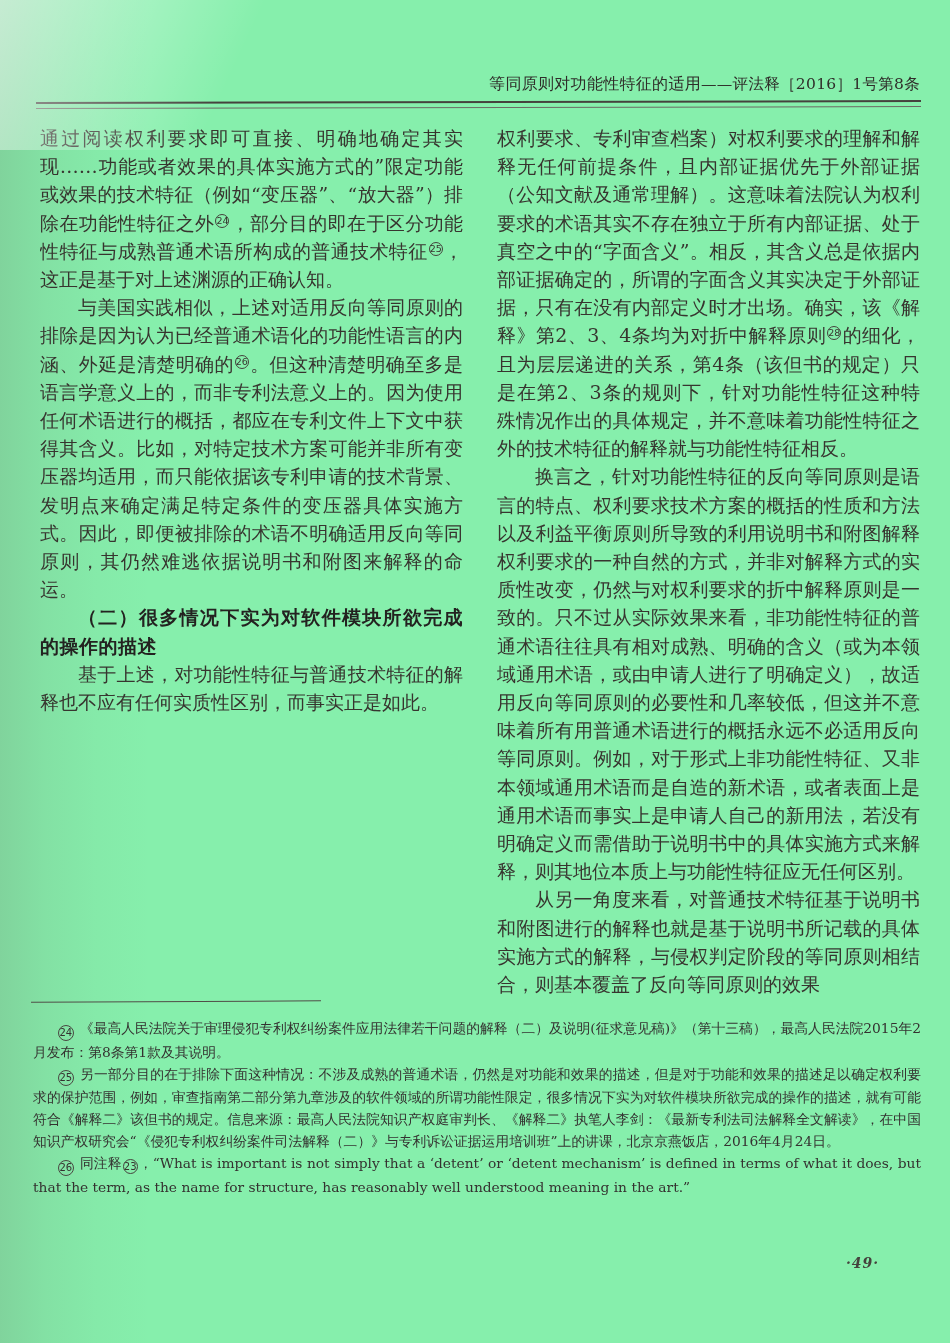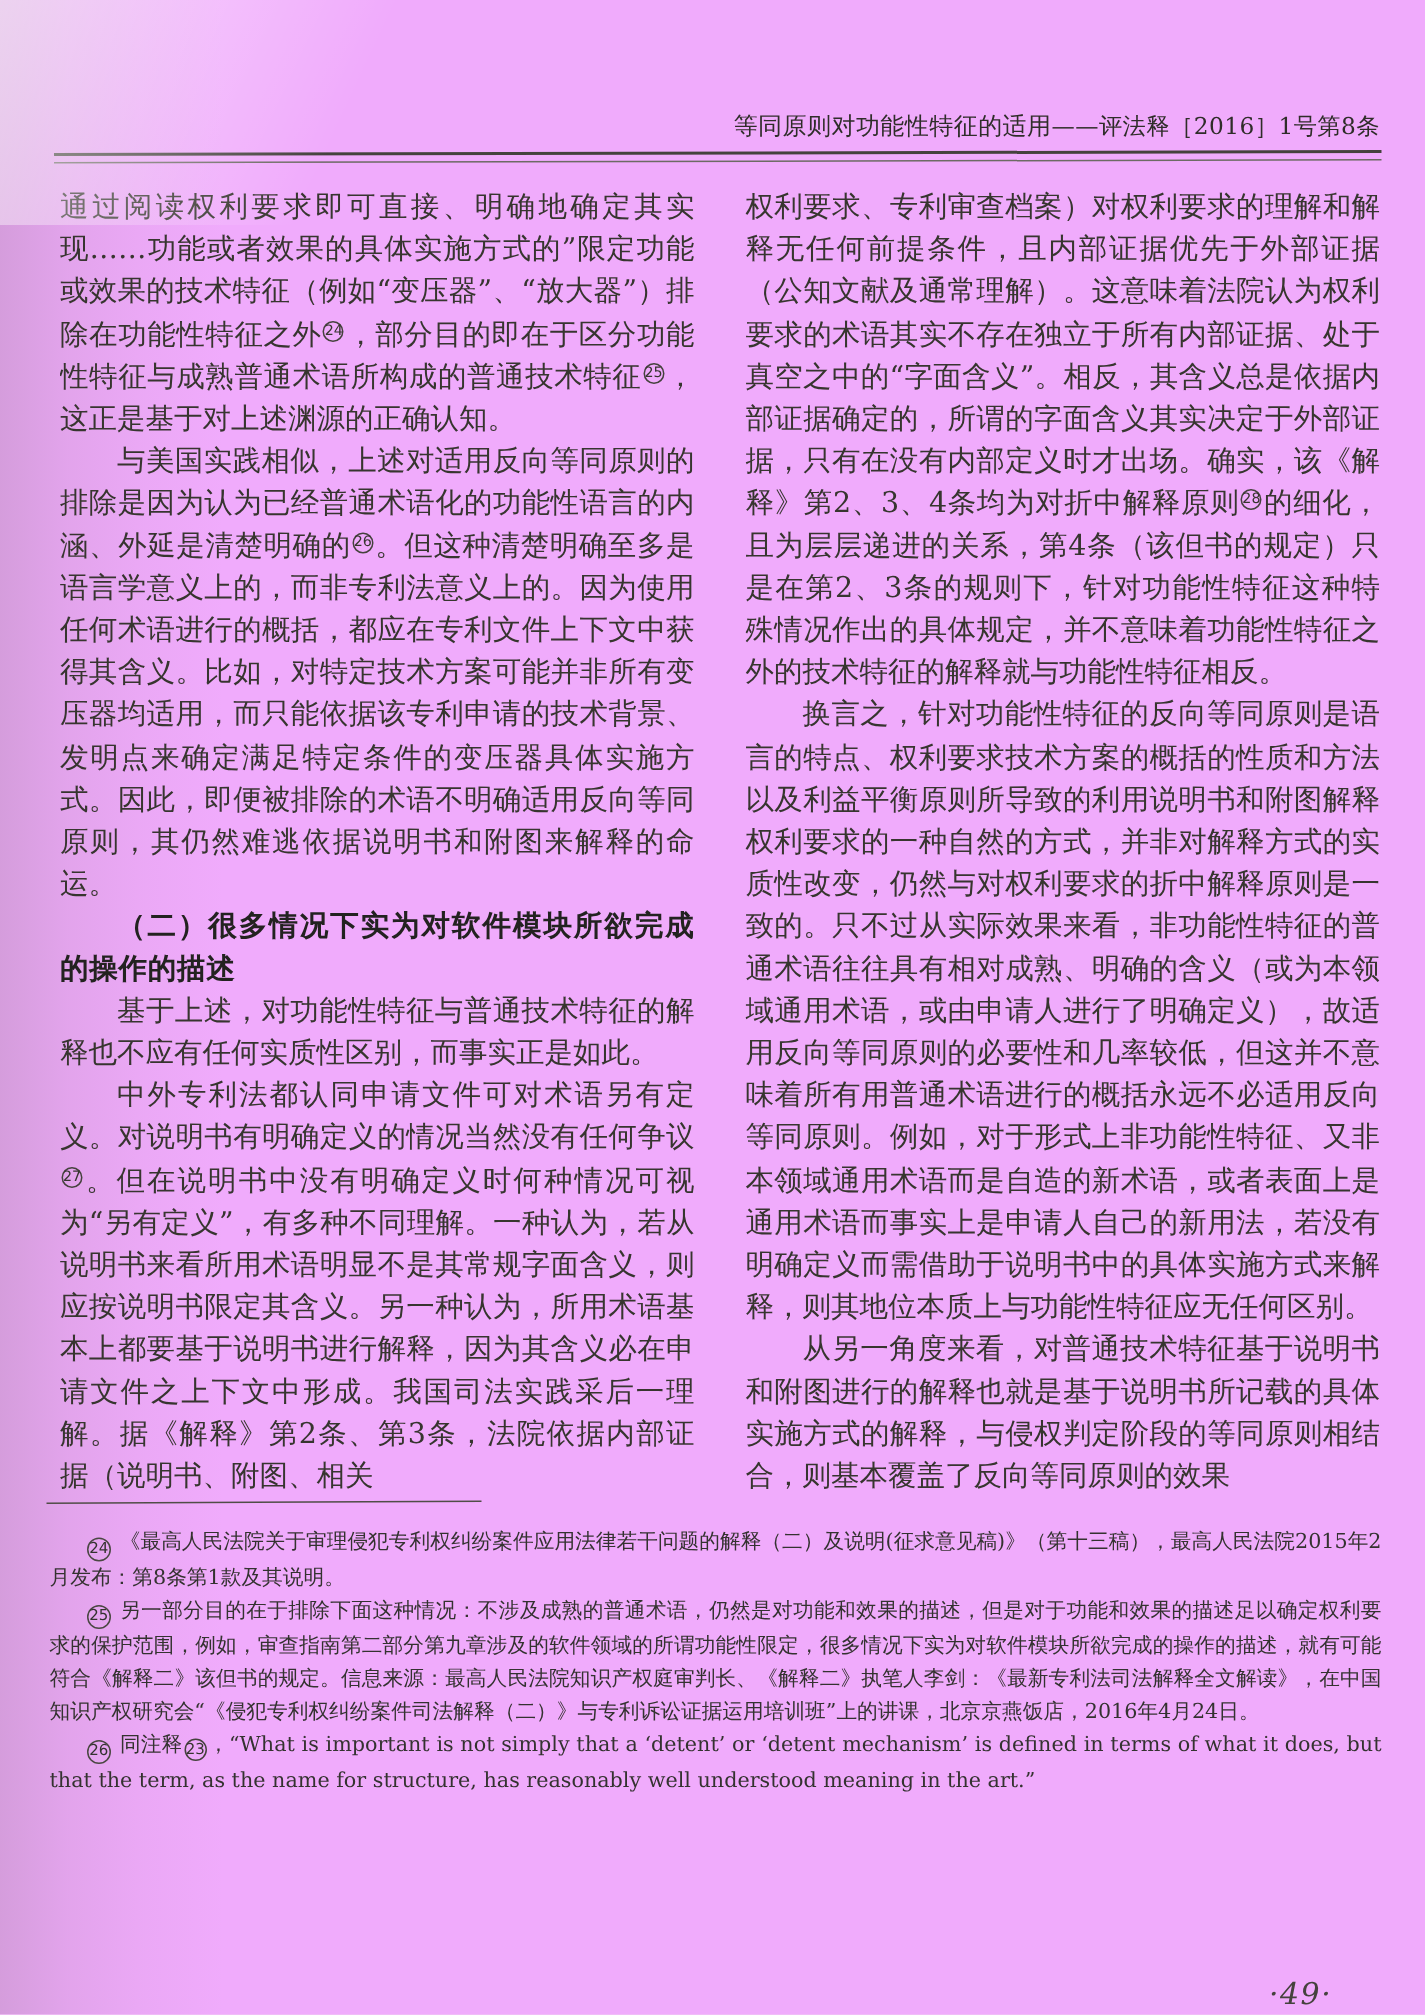--- a/index.html
+++ b/index.html
@@ -1,19 +1,19 @@
 <!DOCTYPE html>
 <html><head>
 <meta charset="utf-8">
 <style>
   html,body{margin:0;padding:0;}
   body{background:#efede9;font-family:"DejaVu Serif","Liberation Serif",serif;}
   .page{
     position:relative;width:950px;height:1343px;margin:0 auto;
-    background:#f0abfc;overflow:hidden;color:#36342f;
+    background:#86efac;overflow:hidden;color:#36342f;
   }
   
   .page::before{
     content:"";position:absolute;inset:0;pointer-events:none;
     background:linear-gradient(to right,
       rgba(105,100,92,.20) 0px,
       rgba(105,100,92,.10) 45px,
       rgba(105,100,92,.04) 95px,
       rgba(105,100,92,0) 150px);
   }
@@ -62,42 +62,41 @@
   .fnnum{
     display:inline-block;box-sizing:border-box;text-indent:0;
     width:16px;height:16px;line-height:13.5px;border:1px solid #4a4742;border-radius:50%;
     text-align:center;font-size:10px;margin-right:6px;vertical-align:-2.5px;
     font-family:"DejaVu Sans","Liberation Sans",sans-serif;
   }
   .footnotes .ref{
     width:15px;height:15px;line-height:13px;font-size:10px;vertical-align:-2px;
   }
   .page-num{
-    position:absolute;left:846px;top:1317px;
-    font-size:20px;font-style:italic;color:#45423d;letter-spacing:1px;
+    position:absolute;left:846px;top:1255px;
+    font-size:14px;font-style:italic;color:#45423d;letter-spacing:1px;font-weight:bold;
   }
 </style>
 </head>
 <body>
 
 <div class="page">
 
   <div class="running-head">
     <span>等同原则对功能性特征的适用</span><span class="sub">——评法释［2016］1号第8条</span>
   </div>
 
   <div class="head-rule"></div>
 
   <main class="columns">
     <section class="col" id="col-left">
         <p class="para continuation"><span>通过阅读权利要求即可直接、明确地确定其实现……功能或者效果的具体实施方式的”限定功能或效果的技术特征（例如“变压器”、“放大器”）排除在功能性特征之外</span><span class="ref">24</span><span>，部分目的即在于区分功能性特征与成熟普通术语所构成的普通技术特征</span><span class="ref">25</span><span>，这正是基于对上述渊源的正确认知。</span></p>
         <p class="para indent"><span>与美国实践相似，上述对适用反向等同原则的排除是因为认为已经普通术语化的功能性语言的内涵、外延是清楚明确的</span><span class="ref">26</span><span>。但这种清楚明确至多是语言学意义上的，而非专利法意义上的。因为使用任何术语进行的概括，都应在专利文件上下文中获得其含义。比如，对特定技术方案可能并非所有变压器均适用，而只能依据该专利申请的技术背景、发明点来确定满足特定条件的变压器具体实施方式。因此，即便被排除的术语不明确适用反向等同原则，其仍然难逃依据说明书和附图来解释的命运。</span></p>
         <p class="para heading"><span>（二）很多情况下实为对软件模块所欲完成的操作的描述</span></p>
         <p class="para indent"><span>基于上述，对功能性特征与普通技术特征的解释也不应有任何实质性区别，而事实正是如此。</span></p>
-        <p class="para indent"><span>中外专利法都认同申请文件可对术语另有定义。对说明书有明确定义的情况当然没有任何争议</span><span class="ref">27</span><span>。但在说明书中没有明确定义时何种情况可视为“另有定义”，有多种不同理解。一种认为，若从说明书来看所用术语明显不是其常规字面含义，则应按说明书限定其含义。另一种认为，所用术语基本上都要基于说明书进行解释，因为其含义必在申请文件之上下文中形成。我国司法实践采后一理解。据《解释》第2条、第3条，法院依据内部证据（说明书、附图、相关</span></p>
       </section>
     <section class="col" id="col-right">
         <p class="para continuation"><span>权利要求、专利审查档案）对权利要求的理解和解释无任何前提条件，且内部证据优先于外部证据（公知文献及通常理解）。这意味着法院认为权利要求的术语其实不存在独立于所有内部证据、处于真空之中的“字面含义”。相反，其含义总是依据内部证据确定的，所谓的字面含义其实决定于外部证据，只有在没有内部定义时才出场。确实，该《解释》第2、3、4条均为对折中解释原则</span><span class="ref">28</span><span>的细化，且为层层递进的关系，第4条（该但书的规定）只是在第2、3条的规则下，针对功能性特征这种特殊情况作出的具体规定，并不意味着功能性特征之外的技术特征的解释就与功能性特征相反。</span></p>
         <p class="para indent"><span>换言之，针对功能性特征的反向等同原则是语言的特点、权利要求技术方案的概括的性质和方法以及利益平衡原则所导致的利用说明书和附图解释权利要求的一种自然的方式，并非对解释方式的实质性改变，仍然与对权利要求的折中解释原则是一致的。只不过从实际效果来看，非功能性特征的普通术语往往具有相对成熟、明确的含义（或为本领域通用术语，或由申请人进行了明确定义），故适用反向等同原则的必要性和几率较低，但这并不意味着所有用普通术语进行的概括永远不必适用反向等同原则。例如，对于形式上非功能性特征、又非本领域通用术语而是自造的新术语，或者表面上是通用术语而事实上是申请人自己的新用法，若没有明确定义而需借助于说明书中的具体实施方式来解释，则其地位本质上与功能性特征应无任何区别。</span></p>
         <p class="para indent"><span>从另一角度来看，对普通技术特征基于说明书和附图进行的解释也就是基于说明书所记载的具体实施方式的解释，与侵权判定阶段的等同原则相结合，则基本覆盖了反向等同原则的效果</span></p>
       </section>
   </main>
 
   <div class="fn-sep"></div>
 

